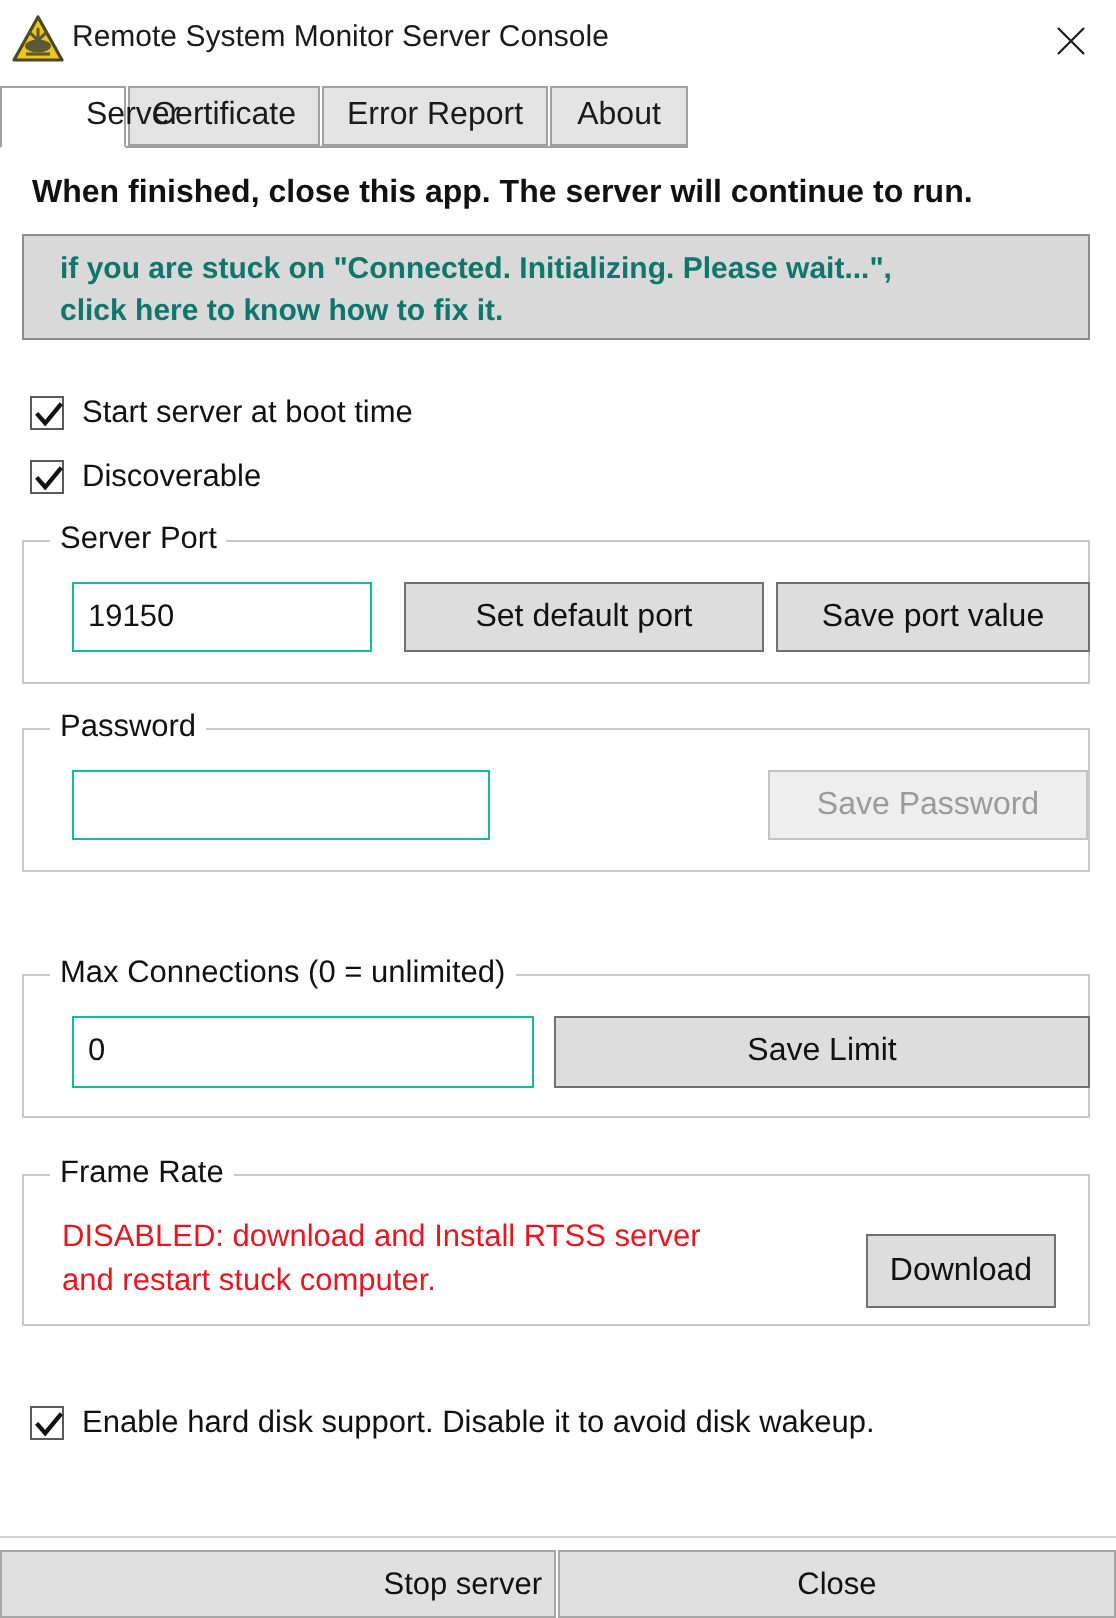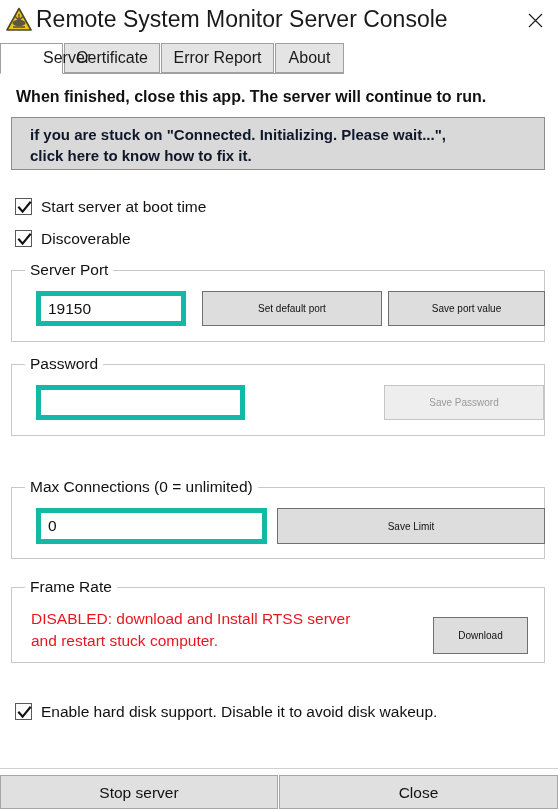--- a/index.html
+++ b/index.html
@@ -25,21 +25,21 @@
     background: #ffffff;
   }
   .title-icon {
     position: absolute;
     left: 6px; top: 7px;
     width: 26px; height: 25px;
   }
   .title-text {
     position: absolute;
     left: 36px; top: 7px;
-    font-size: 23px;
+    font-size: 15px;
     line-height: 24px;
     color: #1a1a1a;
     white-space: nowrap;
   }
   .close-btn {
     position: absolute;
     right: 0; top: 0;
     width: 46px; height: 40px;
     display: flex;
     align-items: center;
@@ -111,21 +111,21 @@
     border: 1px solid #8c8c8c;
     cursor: default;
   }
   .warnbox-text {
     position: absolute;
     left: 18px; top: 6px;
     width: 500px;
     font-size: 15px;
     font-weight: bold;
     line-height: 21px;
-    color: #0f172a;
+    color: #0f766e;
   }
 
   
   .chk-row {
     position: absolute;
     height: 22px;
     cursor: default;
     white-space: nowrap;
   }
   .chk-box {
@@ -160,35 +160,35 @@
     font-size: 15.5px;
     line-height: 20px;
     color: #111111;
     white-space: nowrap;
   }
 
   
   .textbox {
     position: absolute;
     box-sizing: border-box;
-    border: 5px solid #14b8a6;
+    border: 1px solid #14b8a6;
     background: #ffffff;
     font-family: "Liberation Sans", sans-serif;
     font-size: 15.5px;
     color: #111111;
     padding: 0 7px;
     outline: none;
   }
   .btn {
     position: absolute;
     box-sizing: border-box;
     border: 1px solid #707070;
     background: #dddddd;
     font-family: "Liberation Sans", sans-serif;
-    font-size: 10px;
+    font-size: 16px;
     color: #111111;
     text-align: center;
     cursor: default;
     white-space: nowrap;
     padding: 0;
   }
   .btn.disabled {
     color: #9a9a9a;
     border-color: #c4c4c4;
     background: #eeeeee;
@@ -333,15 +333,15 @@
       </svg>
     </span>
     <span class="chk-label">Enable hard disk support. Disable it to avoid disk wakeup.</span>
   </div>
 
 
 </div>
 
 <div class="bottom-sep"></div>
 <div class="bottombar">
-  <button class="bottom-btn" style="left:0px; width:278px;">Stop server</button>
+  <button class="bottom-btn" style="left:0px; width:278px;text-align:right;">Stop server</button>
   <button class="bottom-btn" style="left:279px; width:279px;">Close</button>
 </div>
 
 </body></html>

